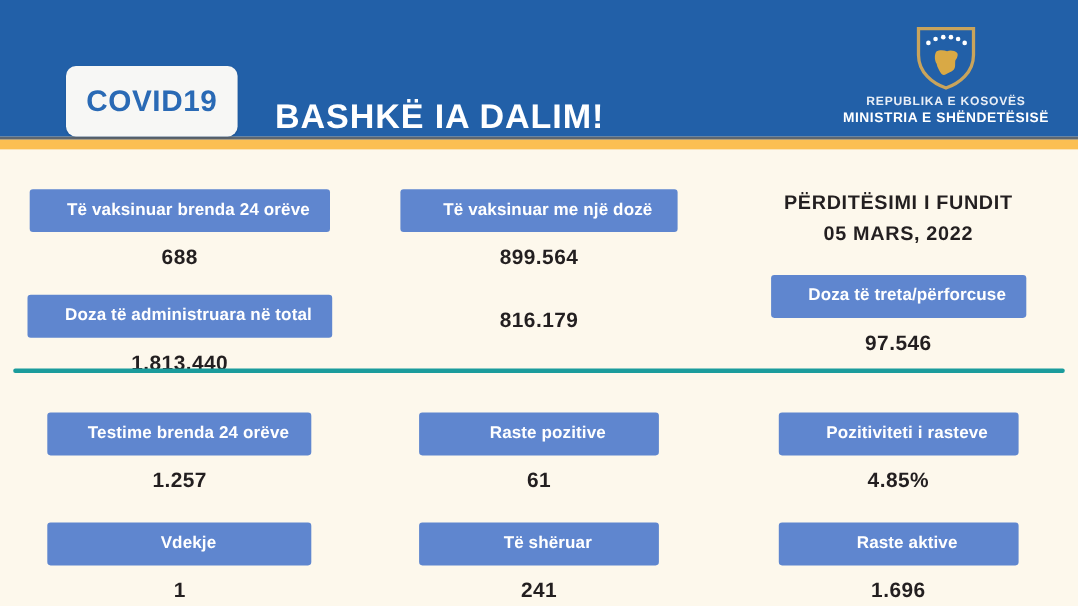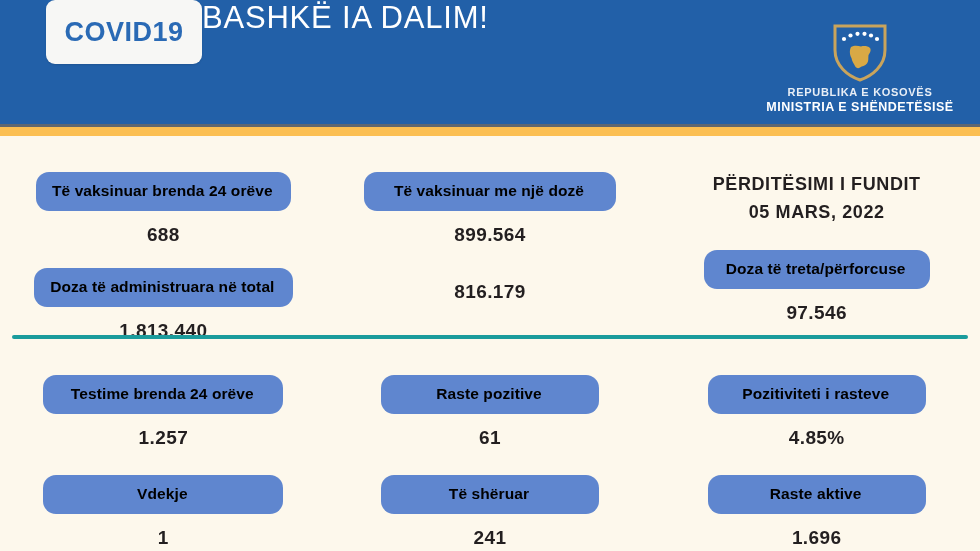--- a/index.html
+++ b/index.html
@@ -18,23 +18,23 @@
   
   .header {
     position: relative;
     width: 980px;
     height: 124px;
     background: #2260a8;
     box-sizing: border-box;
   }
   .header-inner {
     display: flex;
-    align-items: flex-start;
+    align-items: flex-end;
     height: 124px;
-    padding-left: 46px;
+    padding-left: 60px;
   }
   .covid-badge {
     width: 156px;
     height: 64px;
     background: #f7f7f5;
     border-radius: 9px;
     display: flex;
     align-items: center;
     justify-content: center;
     flex: none;
@@ -42,22 +42,23 @@
   }
   .covid-badge-text {
     color: #2a6ab5;
     font-size: 27px;
     font-weight: bold;
     letter-spacing: 0.5px;
   }
   .slogan {
     color: #ffffff;
     font-size: 31px;
-    font-weight: normal;
+    font-weight: bold;
     letter-spacing: 0.8px;
+    margin-left: 34px;
     white-space: nowrap;
   }
 
   .ministry-block {
     position: absolute;
     right: 14px;
     top: 20px;
     width: 212px;
     text-align: center;
   }
@@ -105,26 +106,26 @@
   }
   .col {
     flex: 1 1 0;
     display: flex;
     flex-direction: column;
     align-items: center;
   }
 
   .pill {
     background: #5f86cf;
-    color: #000000;
-    border-radius: 13px;
+    color: #ffffff;
+    border-radius: 3px;
     font-size: 15.5px;
     font-weight: bold;
     text-align: center;
-    padding: 10px 18px 11px 16px;
+    padding: 10px 18px 11px 34px;
     box-sizing: border-box;
     white-space: nowrap;
     letter-spacing: 0.1px;
   }
   .value {
     color: #231f20;
     font-size: 19px;
     font-weight: bold;
     letter-spacing: 0.4px;
     margin-top: 13px;

